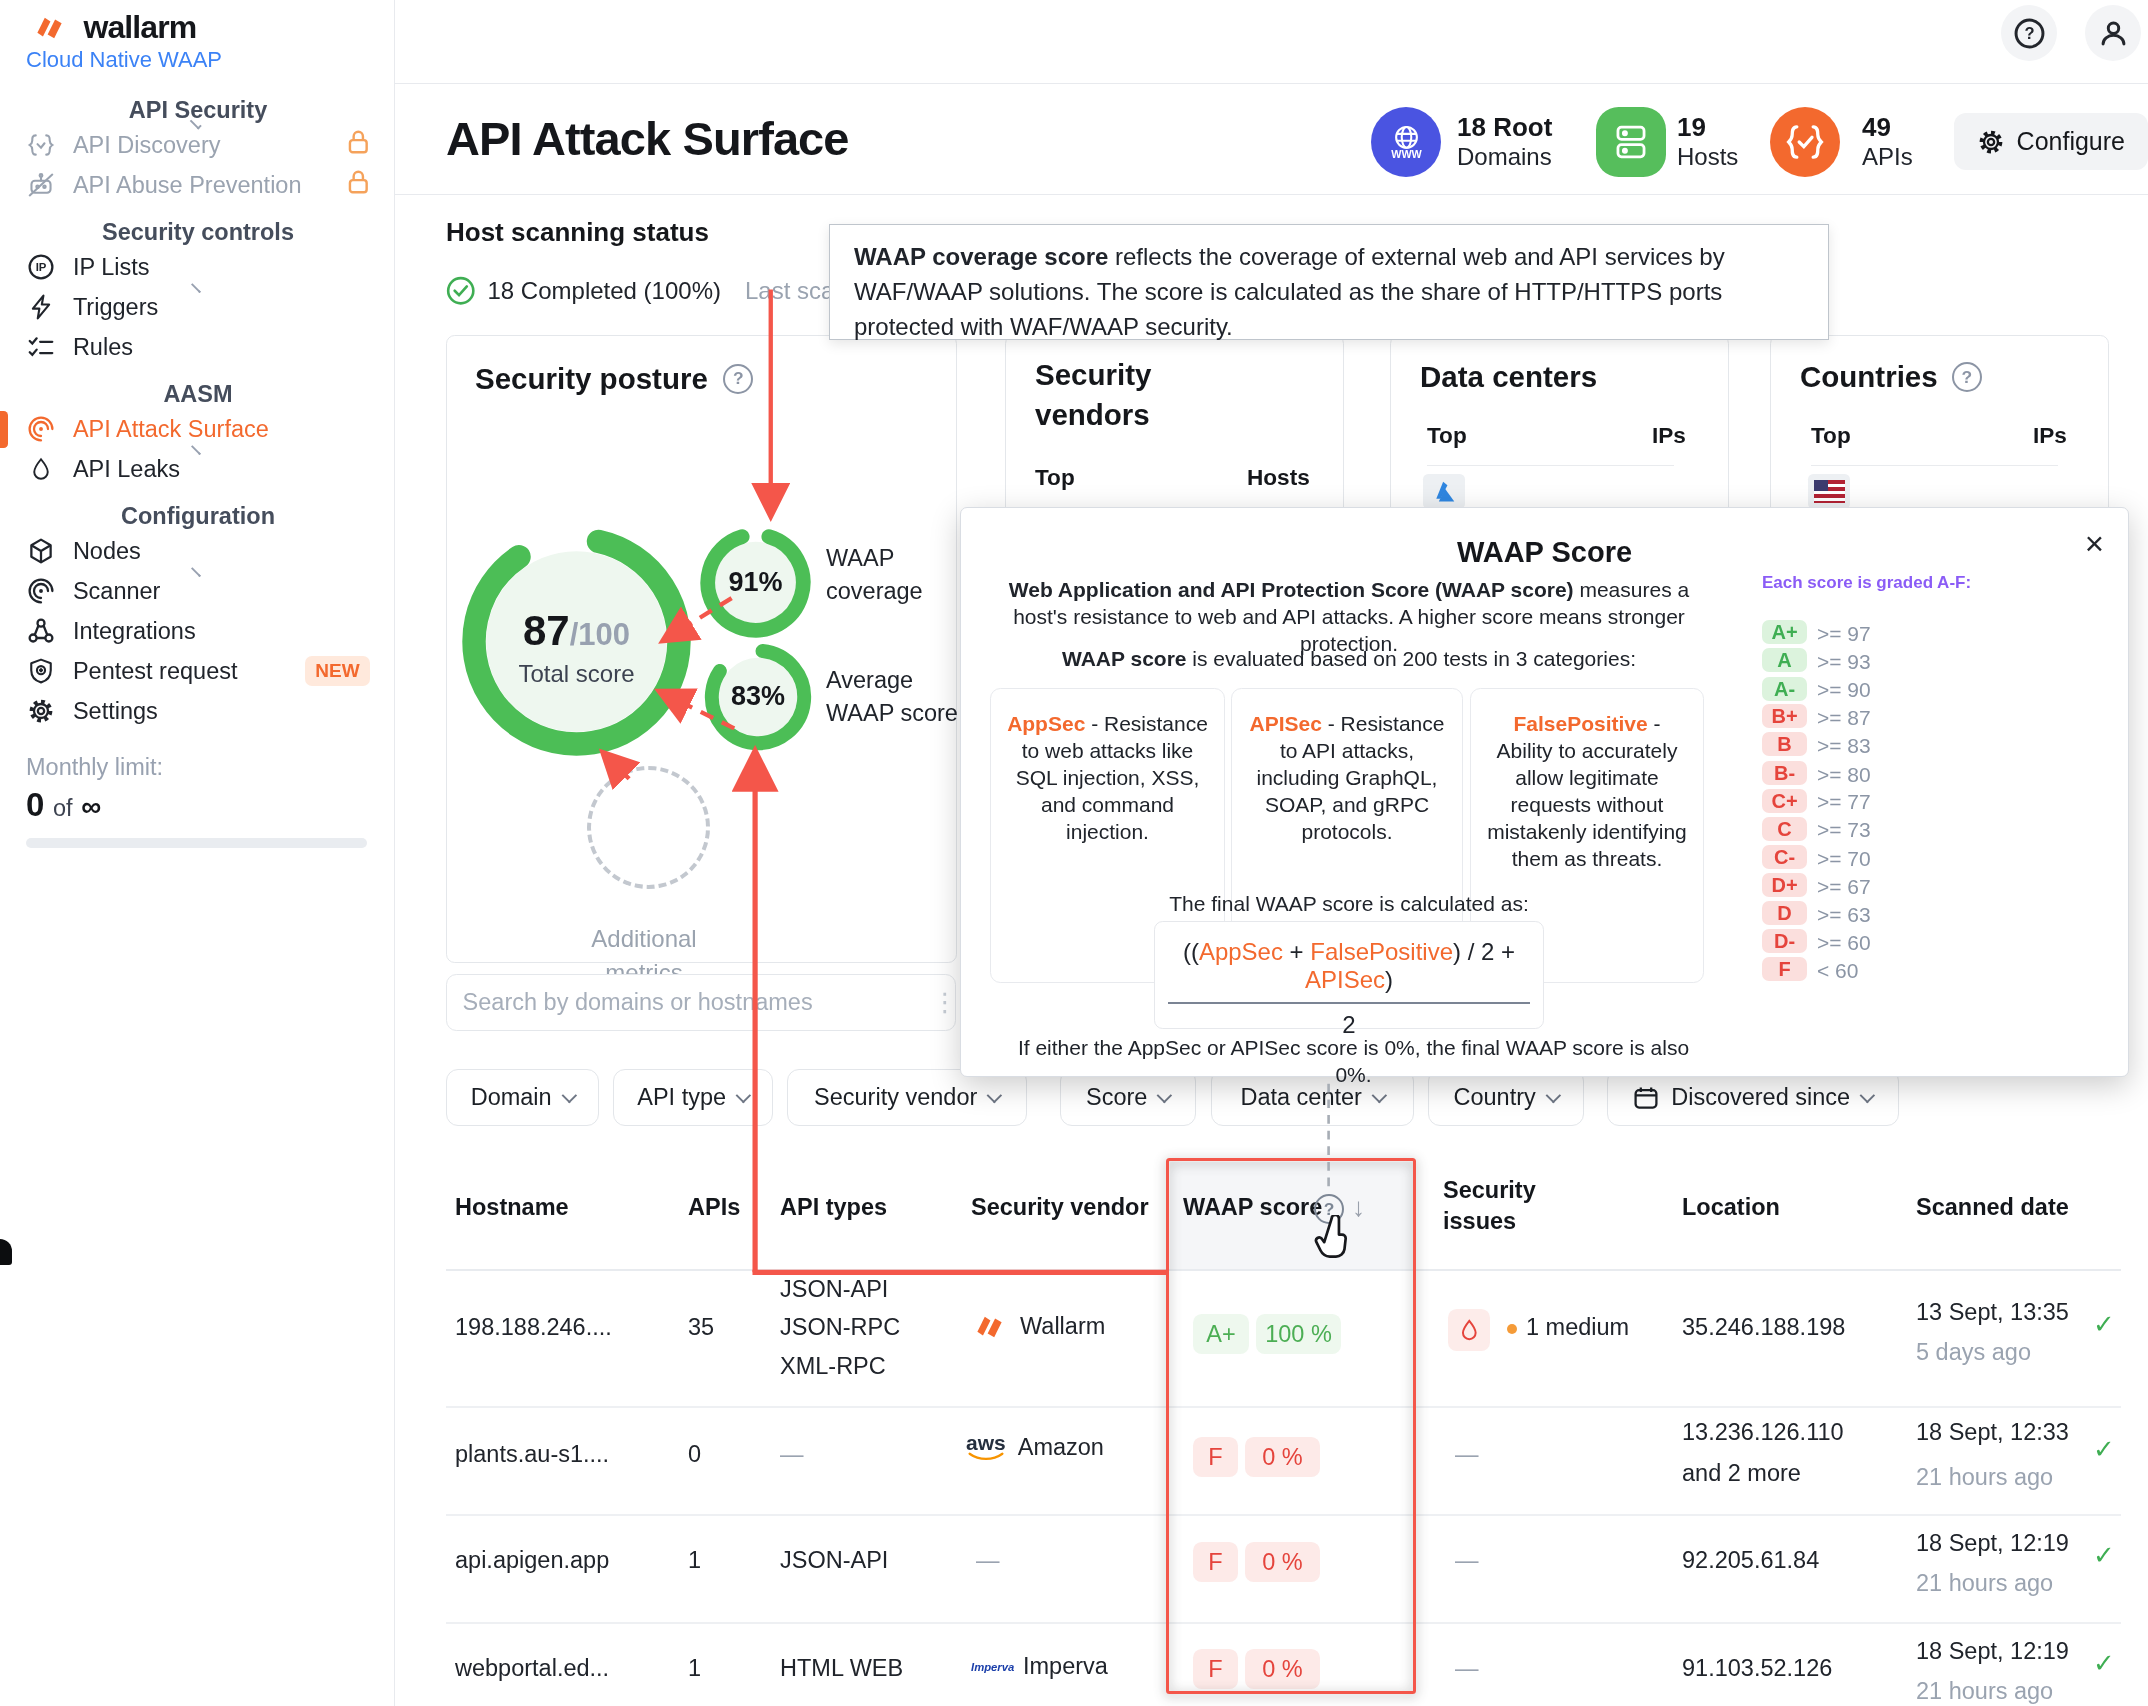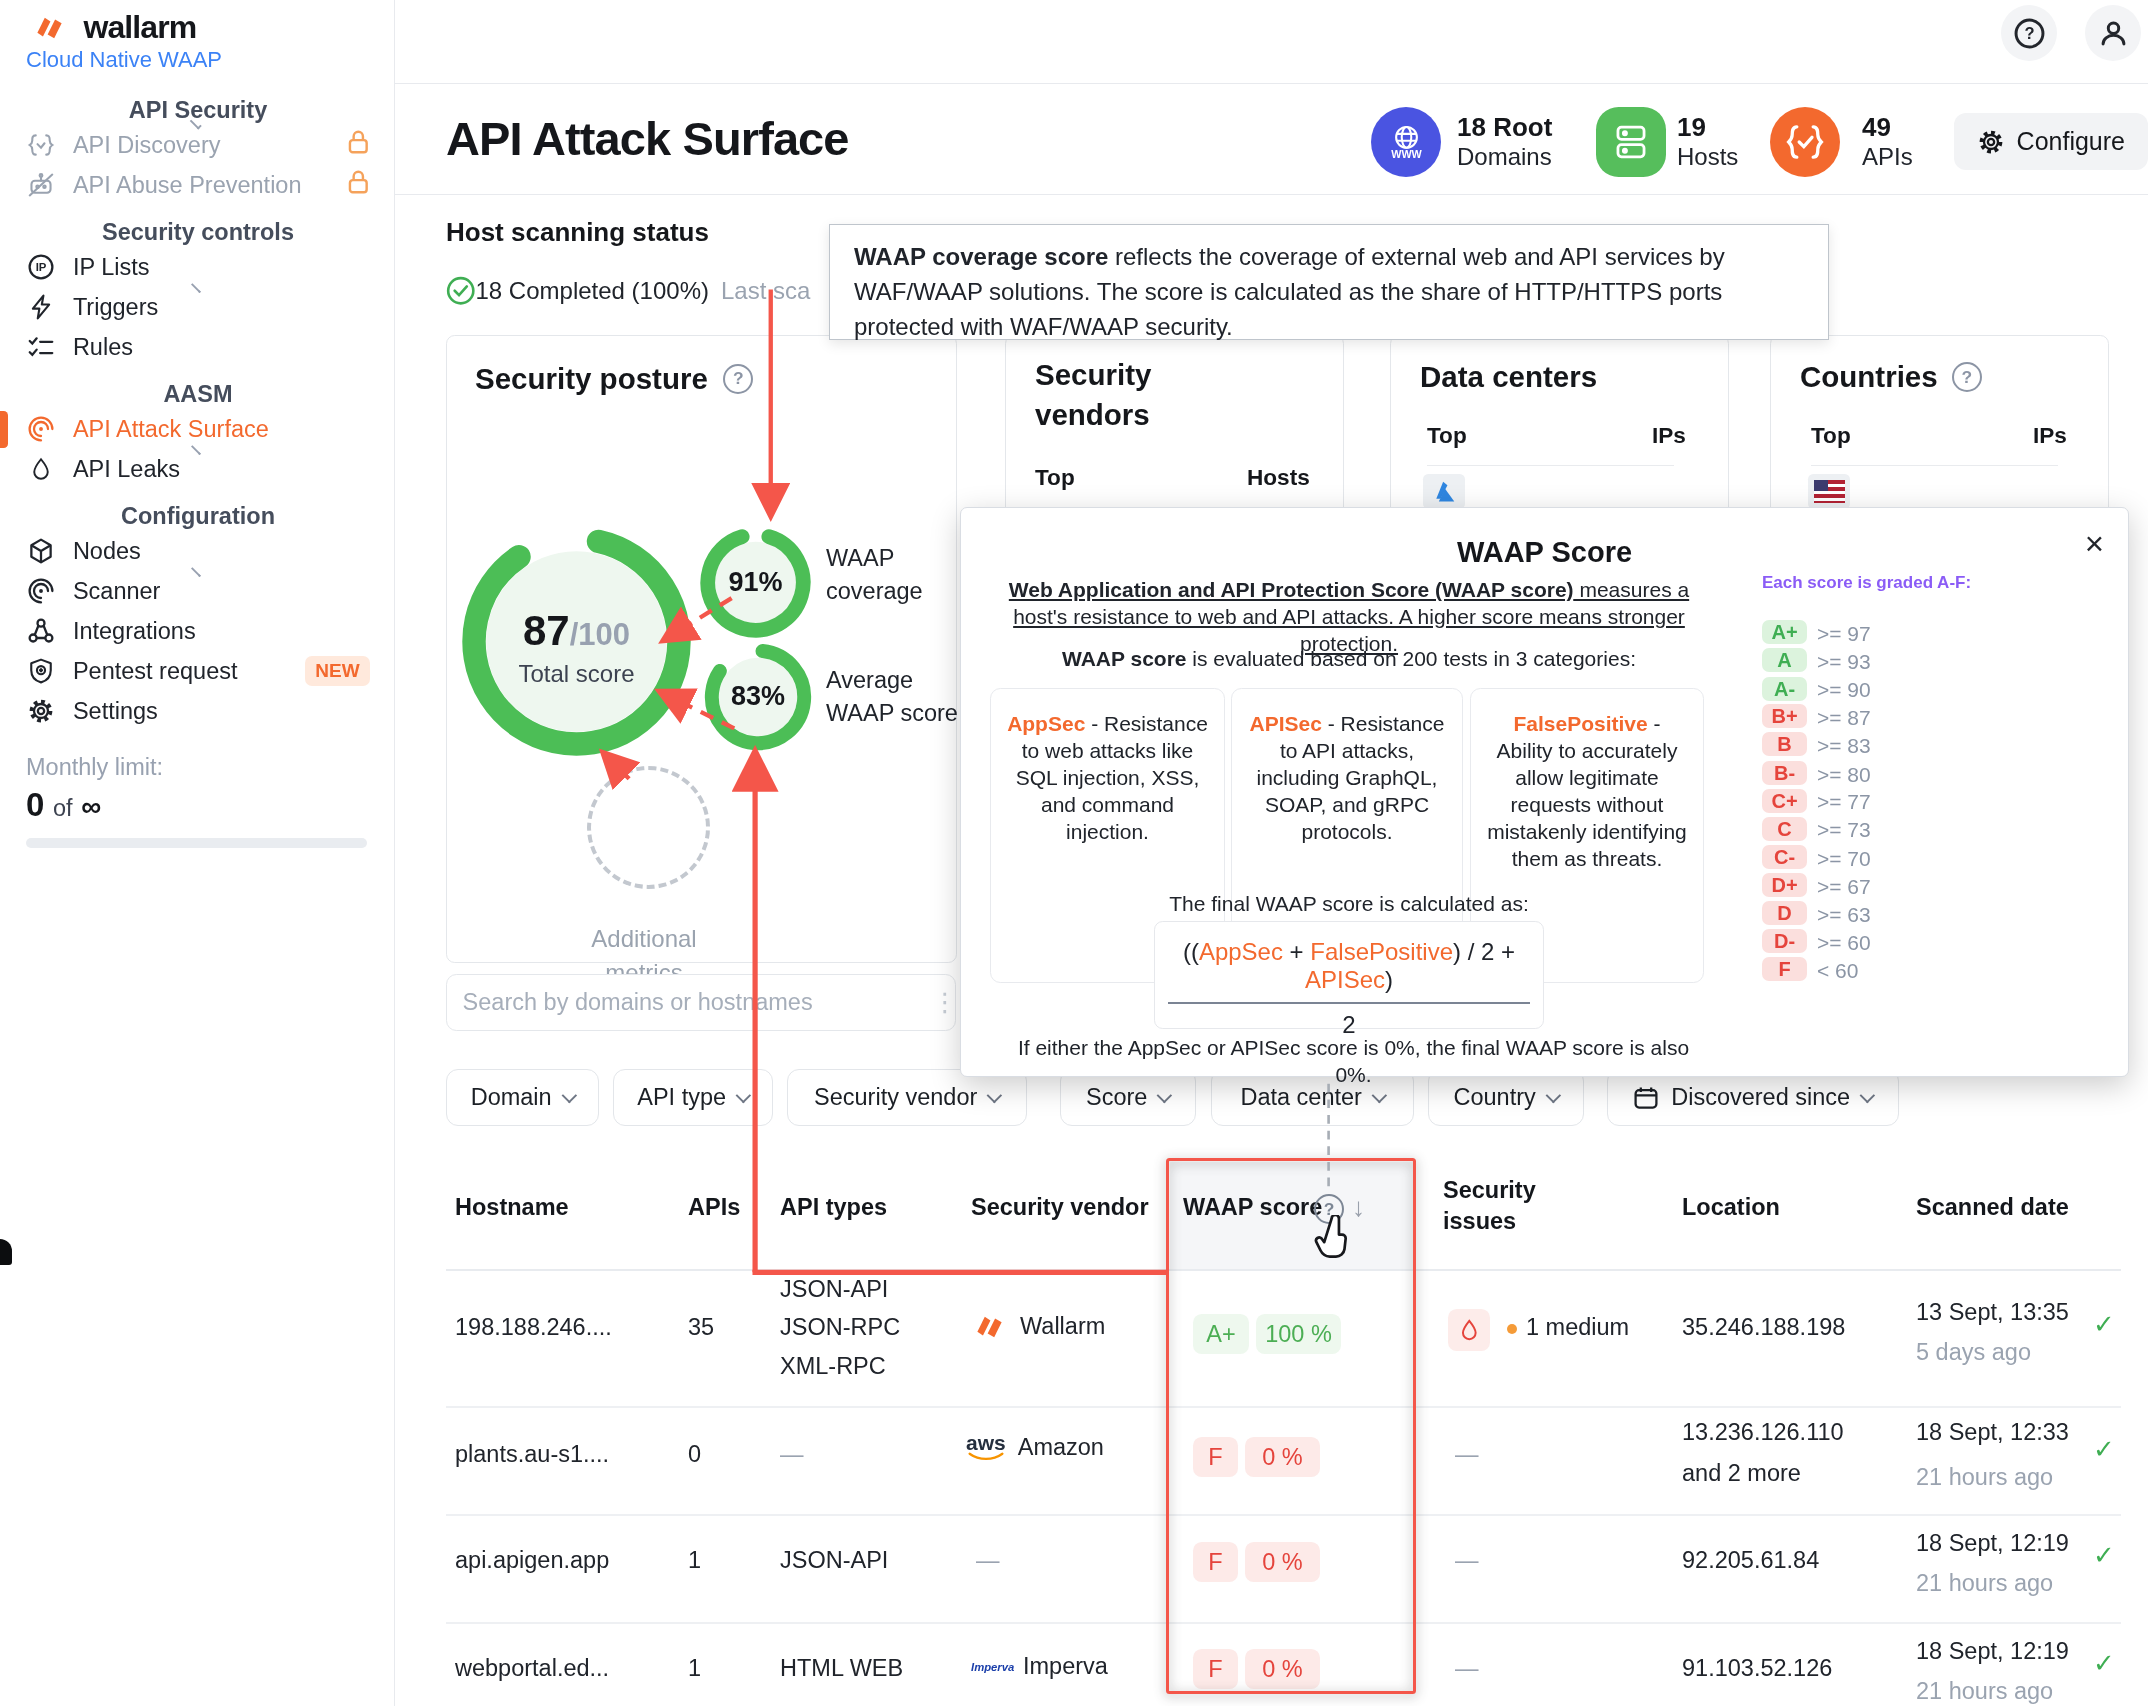--- a/index.html
+++ b/index.html
@@ -341,21 +341,21 @@
           <circle cx="16" cy="16" r="10.5" stroke-width="5" stroke-dasharray="4.2 4.0"></circle>
           <circle cx="16" cy="16" r="8" stroke-width="2.6"></circle>
           <circle cx="16" cy="16" r="3.6" stroke-width="2.6"></circle>
         </g>
       </svg>
     <span>Configure</span>
   </div>
   <div class="ab" style="left:395px;top:194px;width:1753px;height:0.9px;background:#e8eaee;"></div>
 
   <div class="ab" style="left:446px;top:217px;font-size:26px;font-weight:bold;color:#15171b;">Host scanning status</div>
-  <div class="ab" style="left:446px;top:276px;display:flex;align-items:center;">
+  <div class="ab" style="left:446px;top:276px;display:flex;align-items:center;gap:12px;">
     <svg width="29.5" height="29.5" viewBox="0 0 34 34">
         <circle cx="17" cy="17" r="14.5" fill="none" stroke="#3fae53" stroke-width="3"></circle>
         <path d="M10,17 l5,5 l9,-10" fill="none" stroke="#3fae53" stroke-width="3" stroke-linecap="round"></path>
       </svg>
     <span style="font-size:24px;color:#20242b;">18 Completed (100%)</span>
     <span style="font-size:24px;color:#9aa3b0;margin-left:12px;">Last sca</span>
   </div>
 
   <div class="card" style="left:446px;top:335px;width:511px;height:628px;">
     <div style="display:flex;align-items:center;gap:15.6px;margin:22.6px 0 0 28px;">
@@ -437,21 +437,21 @@
   </div>
 
   <div id="tooltip">
     <span class="bold">WAAP coverage score</span><span> reflects the coverage of external web and API services by WAF/WAAP solutions. The score is calculated as the share of HTTP/HTTPS ports protected with WAF/WAAP security.</span>
   </div>
 
   <div id="modal">
     <div class="mtitle" style="margin-top:28px;">WAAP Score</div>
     <div class="ab" style="right:24px;top:19px;font-size:33px;color:#23262c;line-height:33px;cursor:pointer;">×</div>
 
-    <div class="mbody ab" style="left:36px;top:68px;width:704px;text-decoration:underline;">
+    <div class="mbody ab" style="left:36px;top:68px;width:704px;">
       <span class="bold">Web Application and API Protection Score (WAAP score)</span><span> measures a host's resistance to web and API attacks. A higher score means stronger protection.</span>
     </div>
     <div class="mbody ab" style="left:36px;top:137px;width:704px;">
       <span class="bold">WAAP score</span><span> is evaluated based on 200 tests in 3 categories:</span>
     </div>
 
     <div class="mbox" style="left:29px;top:180px;width:235px;height:295px;">
       <span class="orange">AppSec</span><span> - Resistance to web attacks like SQL injection, XSS, and command injection.</span>
     </div>
     <div class="mbox" style="left:270px;top:180px;width:232px;height:295px;">

